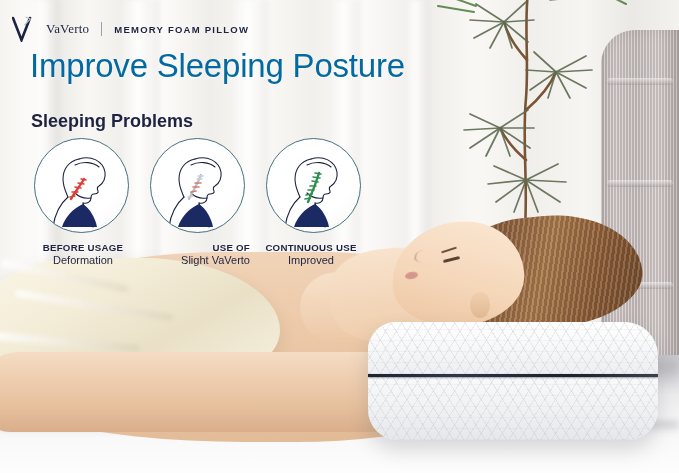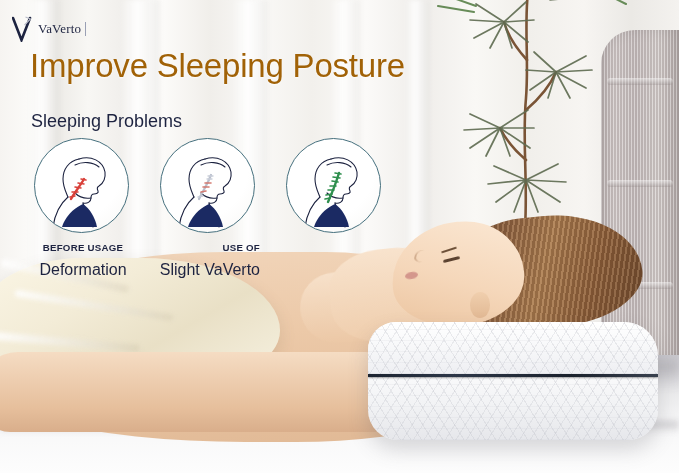--- a/index.html
+++ b/index.html
@@ -164,57 +164,57 @@
     box-shadow:0 1px 2px rgba(0,0,0,.35);
   }
   .pillow-top-shade{
     position:absolute;left:0;right:0;top:0;height:52px;
     background:linear-gradient(180deg,rgba(255,255,255,.9),rgba(225,227,233,.5));
   }
 
   
   .panel{position:absolute;left:0;top:0;width:440px;height:280px;}
 
-  .brandbar{position:absolute;left:12px;top:16px;display:flex;align-items:center;gap:4px;}
+  .brandbar{position:absolute;left:12px;top:16px;display:flex;align-items:center;gap:12px;}
   .vmark{width:22px;height:26px;display:block;}
   .brandname{
     font-family:"Liberation Serif",serif;font-size:13px;color:#1d2340;letter-spacing:.2px;
   }
   .brandsep{width:1px;height:14px;background:#9aa0b4;}
   .brandsub{
     font-size:9.5px;letter-spacing:1.25px;color:#1d2340;font-weight:700;
   }
 
   .headline{
     position:absolute;left:30px;top:47px;
-    font-size:33px;font-weight:400;color:#a16207;letter-spacing:-.2px;
+    font-size:33px;font-weight:400;color:#0369a1;letter-spacing:-.2px;
     text-shadow:0 1px 2px rgba(255,255,255,.8);
   }
   .sub1{
     position:absolute;left:31px;top:90px;font-size:18px;color:#1d2340;font-weight:400;
   }
   .sub2{
-    position:absolute;left:31px;top:111px;font-size:18px;color:#1d2340;font-weight:400;
-  }
-
-  .steps{position:absolute;left:34px;top:138px;display:flex;gap:26px;}
+    position:absolute;left:31px;top:111px;font-size:18px;color:#1d2340;font-weight:700;
+  }
+
+  .steps{position:absolute;left:34px;top:138px;display:flex;gap:16px;}
   .step{width:100px;}
   .circle{
     width:93px;height:93px;border-radius:50%;
     border:1.2px solid #46707e;
     background:radial-gradient(circle at 38% 30%, #ffffff 60%, #f7f6f4 100%);
     overflow:hidden;position:relative;
   }
   .circle svg{position:absolute;left:0;top:0;}
   .cap{margin-top:9px;text-align:center;}
   .cap .t1{
     font-size:9.7px;font-weight:700;color:#1d2340;letter-spacing:.25px;white-space:nowrap;
   }
   .cap .t2{
-    font-size:16px;font-weight:400;color:#1d2340;margin-top:8px;white-space:nowrap;
+    font-size:11px;font-weight:400;color:#1d2340;margin-top:1px;white-space:nowrap;
   }
   .step:nth-child(1) .cap{margin-left:-2px;}
   .step:nth-child(2) .cap{margin-left:-4px;text-align:right;}
   .step:nth-child(3) .cap{margin-left:-10px;}
 </style>
 </head>
 <body>
 
 <div class="stage">
 
@@ -297,20 +297,21 @@
 
   <div class="panel">
 
     <div class="brandbar">
       <svg class="vmark" viewBox="0 0 22 26">
         <path d="M1 2 L9.5 24 L18 2" fill="none" stroke="#1d2340" stroke-width="2.6" stroke-linecap="round"></path>
         <path d="M13.5 1 L18.5 3 L12.5 9" fill="none" stroke="#b9bcc9" stroke-width="1.1"></path>
       </svg>
       <span class="brandname">VaVerto</span>
       <span class="brandsep"></span>
+      <span class="brandsub">MEMORY FOAM PILLOW</span>
     </div>
 
     <div class="headline">Improve Sleeping Posture</div>
     <div class="sub2">Sleeping Problems</div>
 
     <div class="steps">
 
       <div class="step">
         <div class="circle">
           <svg width="93" height="93" viewBox="0 0 93 93">
@@ -393,17 +394,21 @@
               <path d="M54 35 L48 34"></path>
                 <path d="M53 39 L46 38"></path>
               <path d="M51 43 L45 42"></path>
                 <path d="M49 47 L43 47"></path>
               <path d="M47 51 L41 51"></path>
                 <path d="M45 55 L39 56"></path>
               <path d="M43 59 L38 60"></path>
             </g>
           </svg>
         </div>
+        <div class="cap">
+          <div class="t1">CONTINUOUS USE</div>
+          <div class="t2">Improved</div>
+        </div>
       </div>
 
     </div>
   </div>
 </div>
 
 </body></html>

